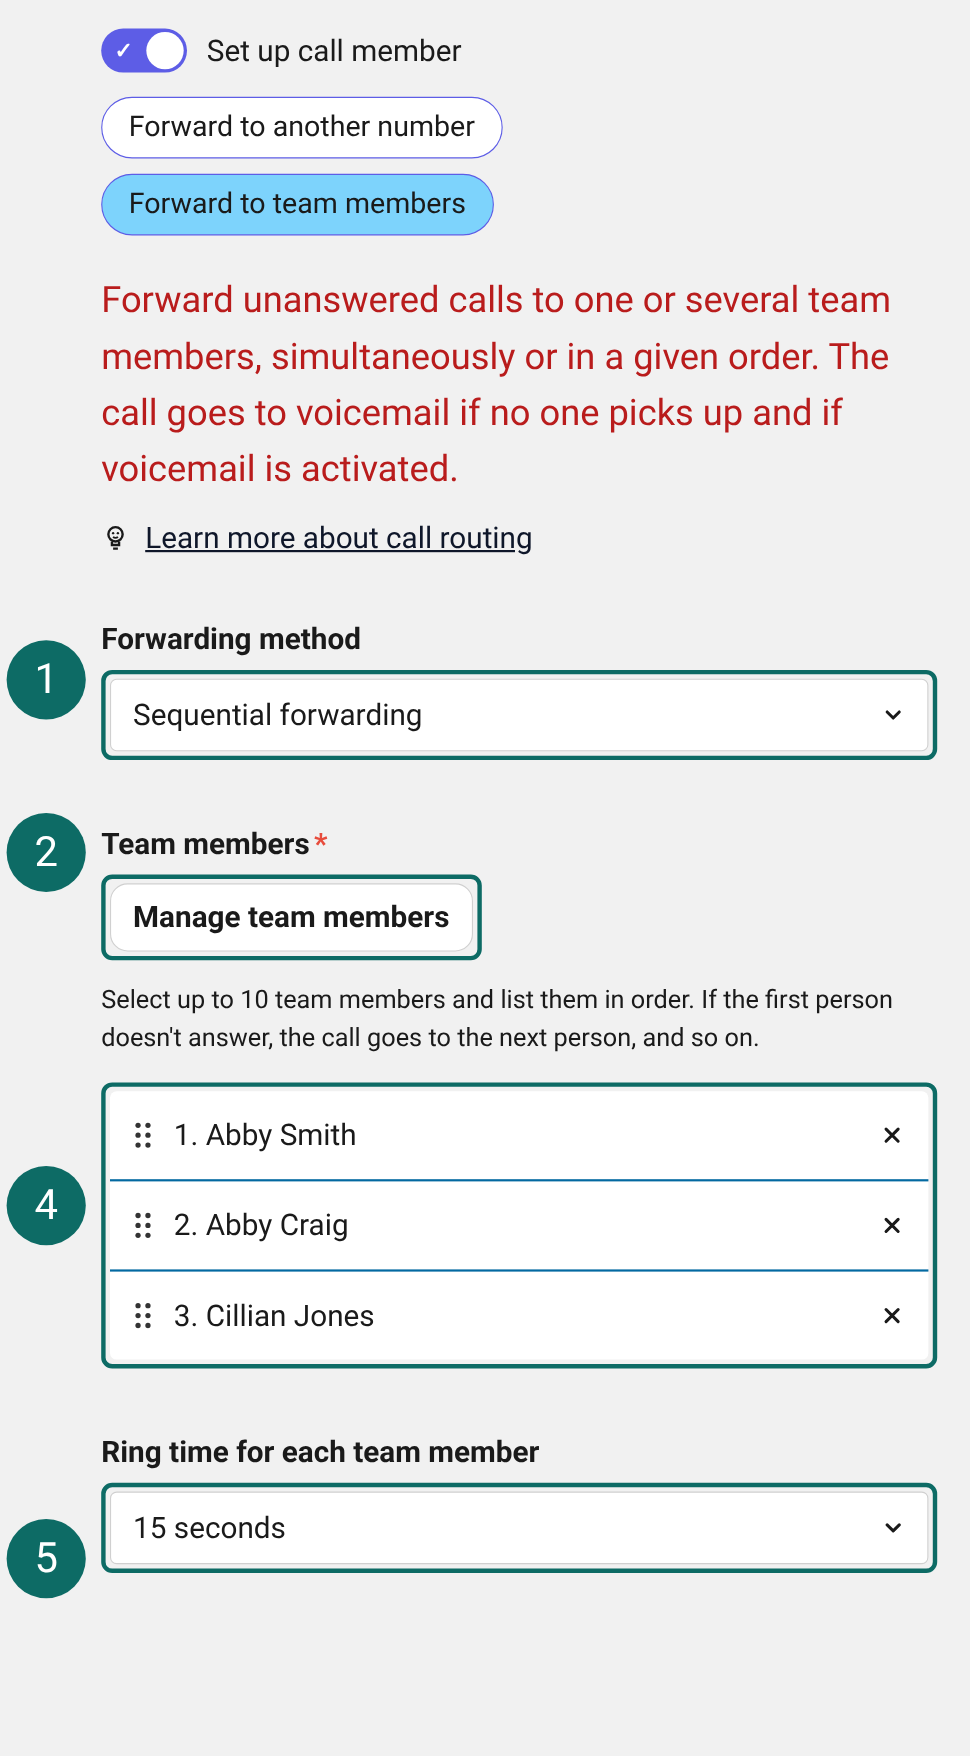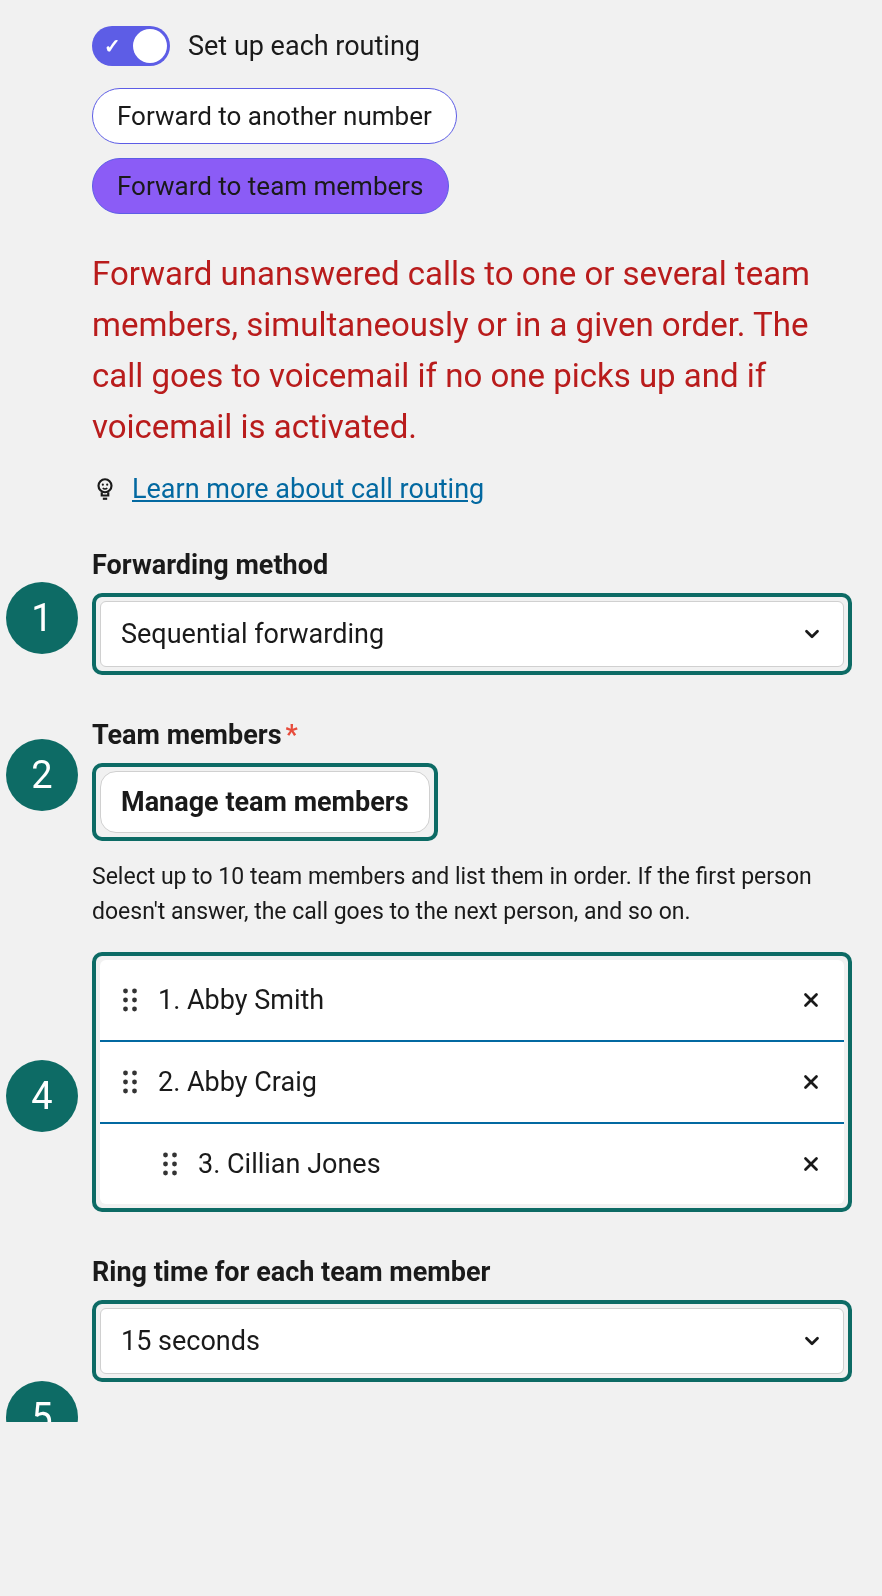--- a/index.html
+++ b/index.html
@@ -60,48 +60,48 @@
     align-items: center;
     border: 1.5px solid #5d5de6;
     border-radius: 999px;
     padding: 12px 24px;
     font-size: 26px;
     color: #1a1a1a;
     background: #fff;
     cursor: pointer;
   }
   .pill.selected {
-    background: #8b5cf6;
+    background: #7dd3fc;
   }
   
   .desc {
     font-size: 33px;
     line-height: 1.55;
     margin-top: 34px;
     color: #b91c1c;
   }
   
   .learn-row {
     display: flex;
     align-items: center;
     gap: 14px;
     margin-top: 20px;
   }
   .lightbulb-icon svg { display: block; }
   .learn-link {
     font-size: 27px;
     text-decoration: underline;
-    color: #0369a1;
+    color: #0f172a;
     cursor: pointer;
   }
   
   .section-label {
     font-size: 27px;
     font-weight: 700;
-    margin-top: 44px;
+    margin-top: 60px;
   }
   .required { color: #e74c3c; margin-left: 4px; }
   
   .highlight-wrap {
     border: 4px solid #0d6b65;
     border-radius: 10px;
     padding: 4px;
     margin-top: 12px;
   }
   .highlight-wrap.inline { display: inline-block; }
@@ -135,21 +135,21 @@
   .member-list {
     background: #fff;
     border-radius: 6px;
   }
   .member-row {
     display: flex;
     align-items: center;
     padding: 24px 22px;
     border-bottom: 2px solid #0369a1;
   }
-  .member-row:last-child { border-bottom: none; margin-left: 40px; }
+  .member-row:last-child { border-bottom: none; }
   .drag-handle {
     cursor: grab;
     margin-right: 20px;
     display: inline-flex;
   }
   .drag-handle svg { display: block; }
   .member-text { font-size: 27px; flex: 1; }
   .remove-btn {
     cursor: pointer;
     display: inline-flex;
@@ -174,21 +174,21 @@
 <body>
 
 <div class="content">
 
   
   <div class="toggle-row">
     <div class="toggle">
       <span class="check">✓</span>
       <span class="knob"></span>
     </div>
-    <span class="toggle-label">Set up each routing</span>
+    <span class="toggle-label">Set up call member</span>
   </div>
 
   
   <div class="pill-row">
     <div class="pill">
       <span>Forward to another number</span>
     </div>
   </div>
   <div class="pill-row" style="margin-top:14px;">
     <div class="pill selected">

